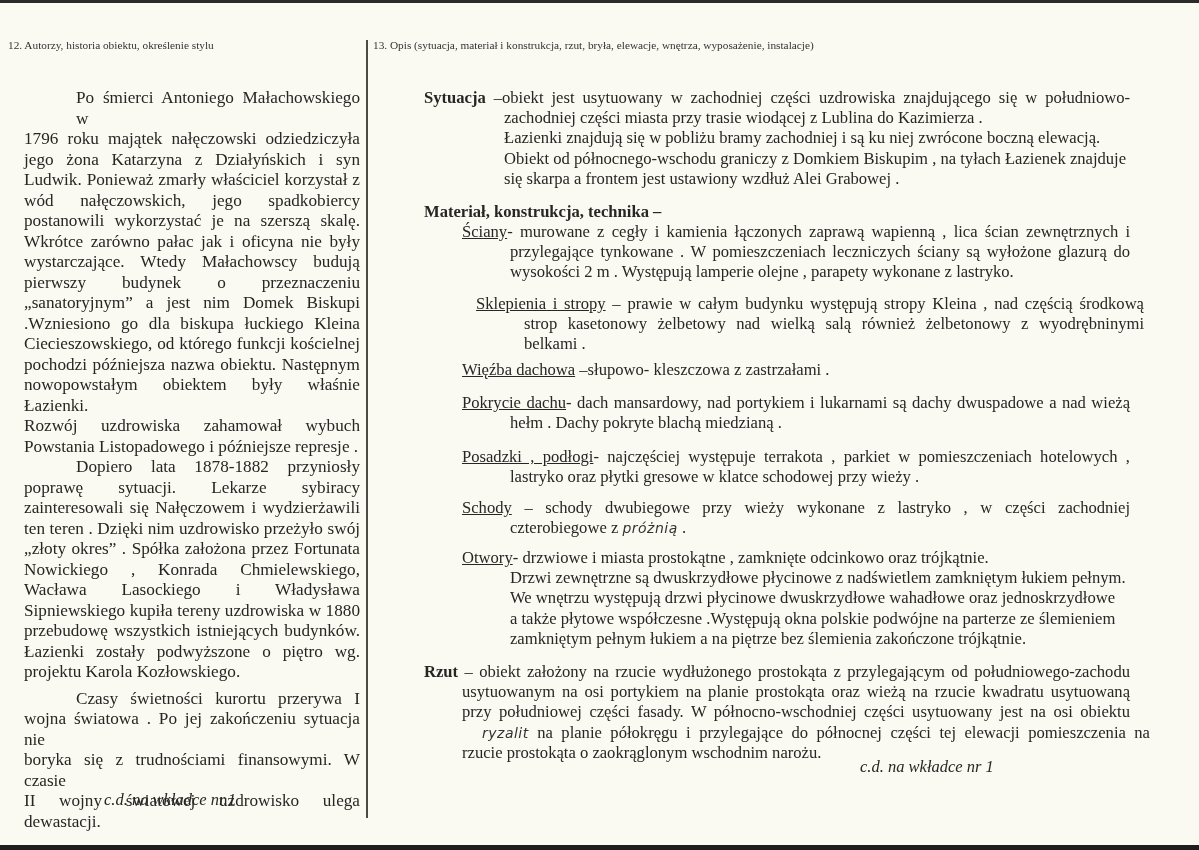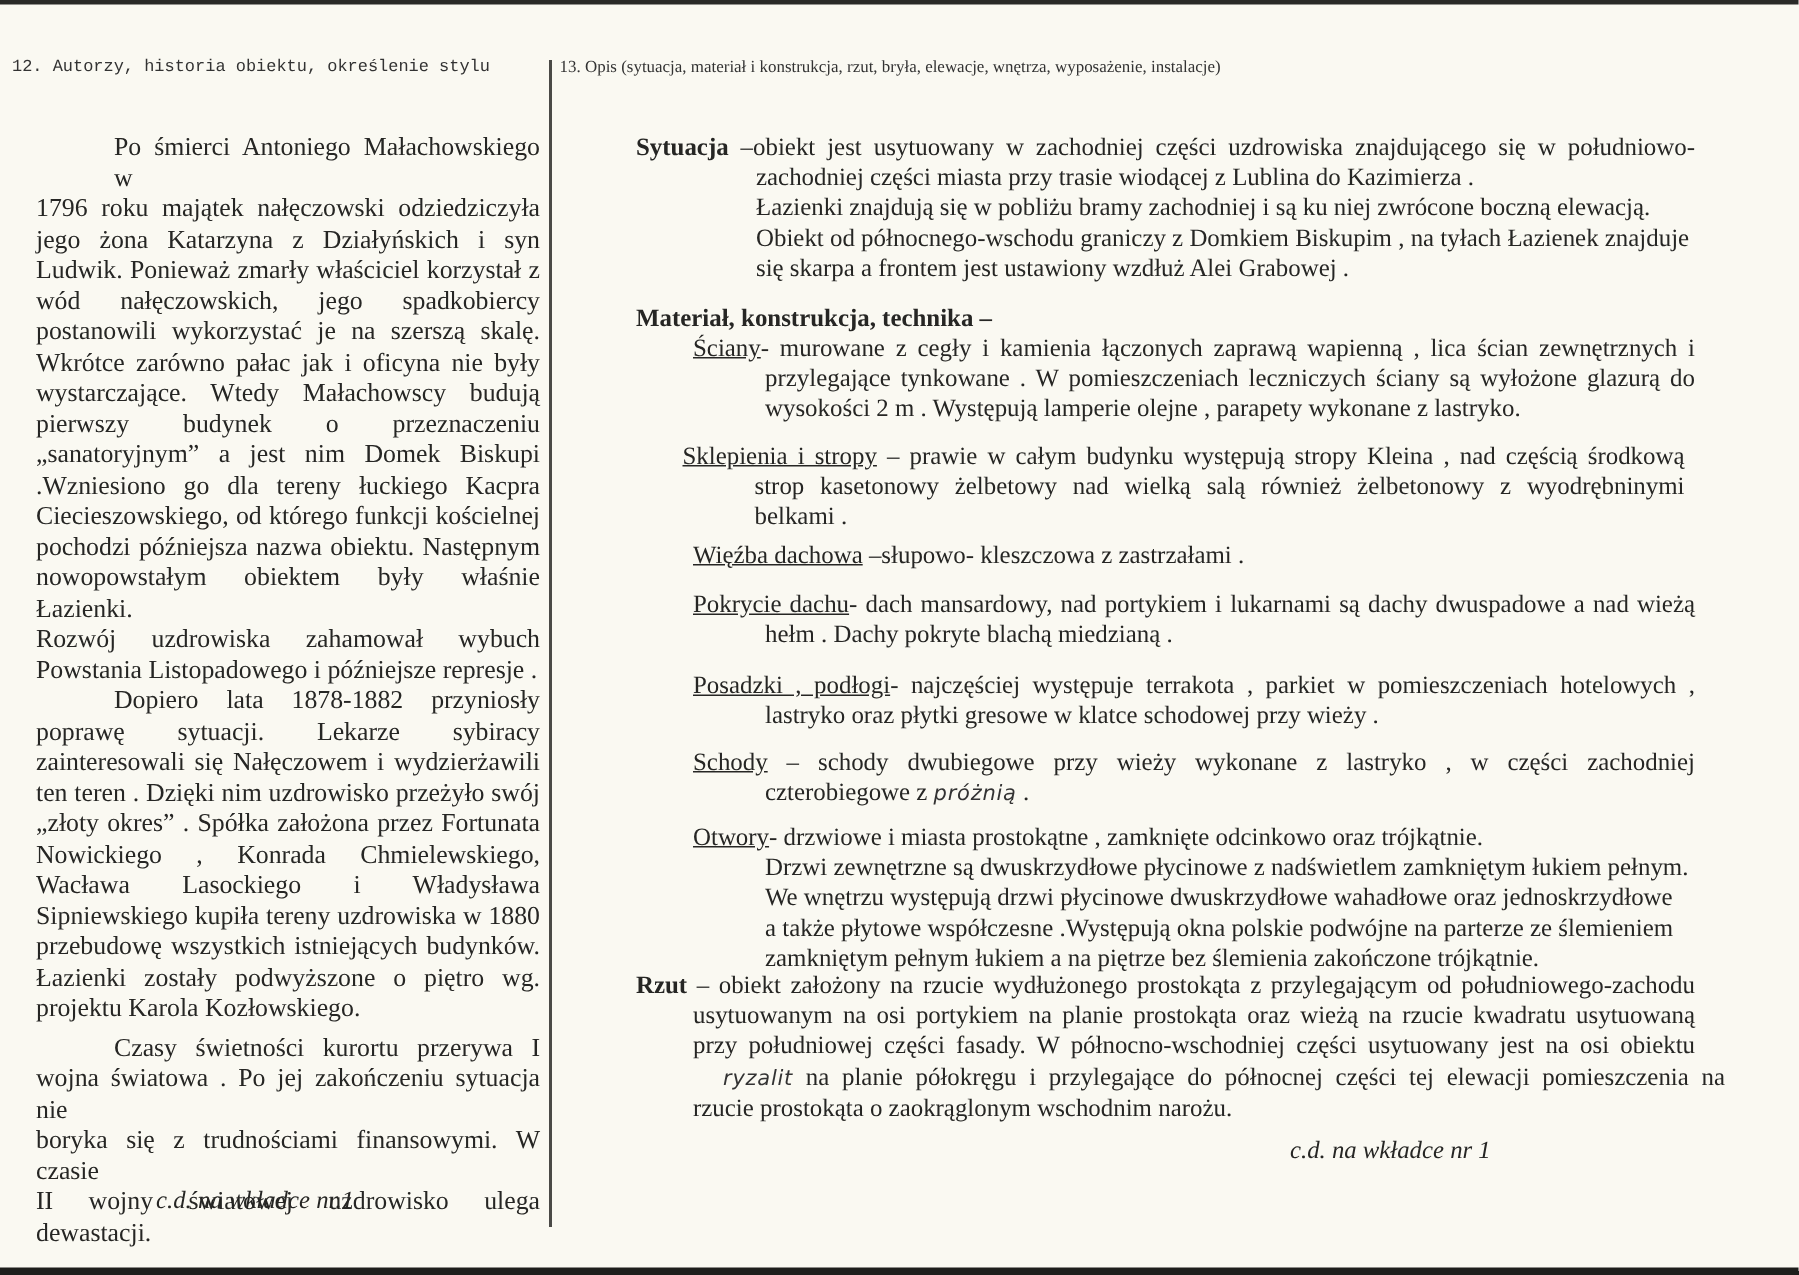--- a/index.html
+++ b/index.html
@@ -6,21 +6,21 @@
   body {
     width:1199px; height:850px; position:relative; overflow:hidden;
     background:#faf9f2;
     font-family:"Liberation Serif", "DejaVu Serif", serif;
     color:#262624;
   }
   .scan-edge-top { position:absolute; left:0; top:0; width:1199px; height:3px; background:#2a2a28; }
   .scan-edge-bottom { position:absolute; left:0; bottom:0; width:1199px; height:5px; background:#1e1e1c; }
   .divider { position:absolute; left:366px; top:40px; width:2px; height:778px; background:#4a4a47; }
   .hdr { position:absolute; top:39px; font-size:11.3px; color:#333; white-space:nowrap; }
-  .hdr-left { left:8px;font-family:Liberation Mono, monospace; }
+  .hdr-left { left:8px; }
   .hdr-right { left:373px; }
 
   .left-col {
     position:absolute; left:24px; top:88px; width:336px;
     font-size:17.2px; line-height:20.5px; text-align:justify;
   }
   .left-col .line { display:block; text-align:justify; text-align-last:justify; }
   .left-col .line.last { text-align-last:left; }
   .left-col .line.indent { padding-left:52px; }
   .cont-left { position:absolute; left:104px; top:790px; font-style:italic; font-size:16.5px; }
@@ -48,21 +48,21 @@
   <span class="line indent">Po śmierci Antoniego Małachowskiego w</span>
   <span class="line">1796 roku majątek nałęczowski odziedziczyła</span>
   <span class="line">jego żona Katarzyna z Działyńskich i syn</span>
   <span class="line">Ludwik. Ponieważ zmarły właściciel korzystał z</span>
   <span class="line">wód nałęczowskich, jego spadkobiercy</span>
   <span class="line">postanowili wykorzystać je na szerszą skalę.</span>
   <span class="line">Wkrótce zarówno pałac jak i oficyna nie były</span>
   <span class="line">wystarczające. Wtedy Małachowscy budują</span>
   <span class="line">pierwszy budynek o przeznaczeniu</span>
   <span class="line">„sanatoryjnym” a jest nim Domek Biskupi</span>
-  <span class="line">.Wzniesiono go dla tereny łuckiego Kacpra</span>
+  <span class="line">.Wzniesiono go dla biskupa łuckiego Kleina</span>
   <span class="line">Ciecieszowskiego, od którego funkcji kościelnej</span>
   <span class="line">pochodzi późniejsza nazwa obiektu. Następnym</span>
   <span class="line">nowopowstałym obiektem były właśnie Łazienki.</span>
   <span class="line">Rozwój uzdrowiska zahamował wybuch</span>
   <span class="line last">Powstania Listopadowego i późniejsze represje .</span>
   <span class="line indent">Dopiero lata 1878-1882 przyniosły</span>
   <span class="line">poprawę sytuacji. Lekarze sybiracy</span>
   <span class="line">zainteresowali się Nałęczowem i wydzierżawili</span>
   <span class="line">ten teren . Dzięki nim uzdrowisko przeżyło swój</span>
   <span class="line">„złoty okres” . Spółka założona przez Fortunata</span>
@@ -93,21 +93,21 @@
   <div class="blk" style="top:114px">
     <span class="ln b">Materiał, konstrukcja, technika –</span>
   </div>
 
   <div class="blk" style="top:134px;left:38px;width:668px">
     <span class="ln just"><span class="u">Ściany</span><span>- murowane z cegły i kamienia łączonych zaprawą wapienną , lica ścian zewnętrznych i</span></span>
     <span class="ln just" style="padding-left:48px">przylegające tynkowane . W pomieszczeniach leczniczych ściany są wyłożone glazurą do</span>
     <span class="ln" style="padding-left:48px">wysokości 2 m . Występują lamperie olejne , parapety wykonane z lastryko.</span>
   </div>
 
-  <div class="blk" style="top:206px;left:31px;width:668px">
+  <div class="blk" style="top:206px;left:52px;width:668px">
     <span class="ln just"><span class="u">Sklepienia i stropy</span><span> – prawie w całym budynku występują stropy Kleina , nad częścią środkową</span></span>
     <span class="ln just" style="padding-left:48px">strop kasetonowy żelbetowy nad wielką salą  również żelbetonowy z wyodrębninymi</span>
     <span class="ln" style="padding-left:48px">belkami .</span>
   </div>
 
   <div class="blk" style="top:272px;left:38px;width:668px">
     <span class="ln"><span class="u">Więźba dachowa</span><span> –słupowo- kleszczowa z zastrzałami .</span></span>
   </div>
 
   <div class="blk" style="top:305px;left:38px;width:668px">
@@ -126,21 +126,21 @@
   </div>
 
   <div class="blk" style="top:460px;left:38px;width:668px">
     <span class="ln"><span class="u">Otwory</span><span>- drzwiowe i miasta prostokątne , zamknięte odcinkowo oraz  trójkątnie.</span></span>
     <span class="ln" style="padding-left:48px">Drzwi zewnętrzne są dwuskrzydłowe płycinowe z nadświetlem zamkniętym łukiem pełnym.</span>
     <span class="ln" style="padding-left:48px">We wnętrzu występują drzwi płycinowe dwuskrzydłowe wahadłowe oraz jednoskrzydłowe</span>
     <span class="ln" style="padding-left:48px">a także płytowe współczesne .Występują okna polskie podwójne na parterze ze ślemieniem</span>
     <span class="ln" style="padding-left:48px">zamkniętym pełnym łukiem a na piętrze bez ślemienia zakończone trójkątnie.</span>
   </div>
 
-  <div class="blk" style="top:559px">
+  <div class="blk" style="top:574px">
     <span class="ln just" style="width:706px"><span class="b">Rzut</span><span> – obiekt założony na rzucie wydłużonego prostokąta  z przylegającym od południowego-zachodu</span></span>
     <span class="ln just" style="margin-left:38px;width:668px">usytuowanym na osi portykiem na planie prostokąta oraz wieżą na rzucie kwadratu usytuowaną</span>
     <span class="ln just" style="margin-left:38px;width:668px">przy południowej części fasady. W północno-wschodniej części usytuowany jest na osi obiektu</span>
     <span class="ln just" style="margin-left:58px;width:668px"><span class="hand">ryzalit</span><span> na planie półokręgu i przylegające do północnej części tej elewacji pomieszczenia na</span></span>
     <span class="ln" style="padding-left:38px">rzucie prostokąta o zaokrąglonym wschodnim narożu.</span>
   </div>
 </div>
 <div class="cont-right">c.d. na wkładce nr 1</div>
 
 </body></html>

